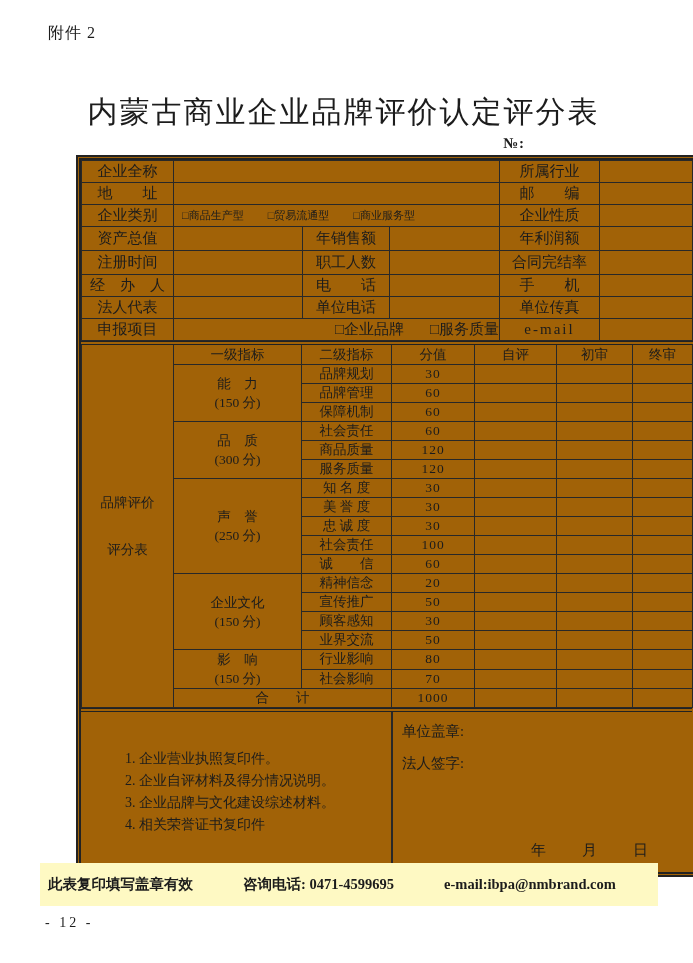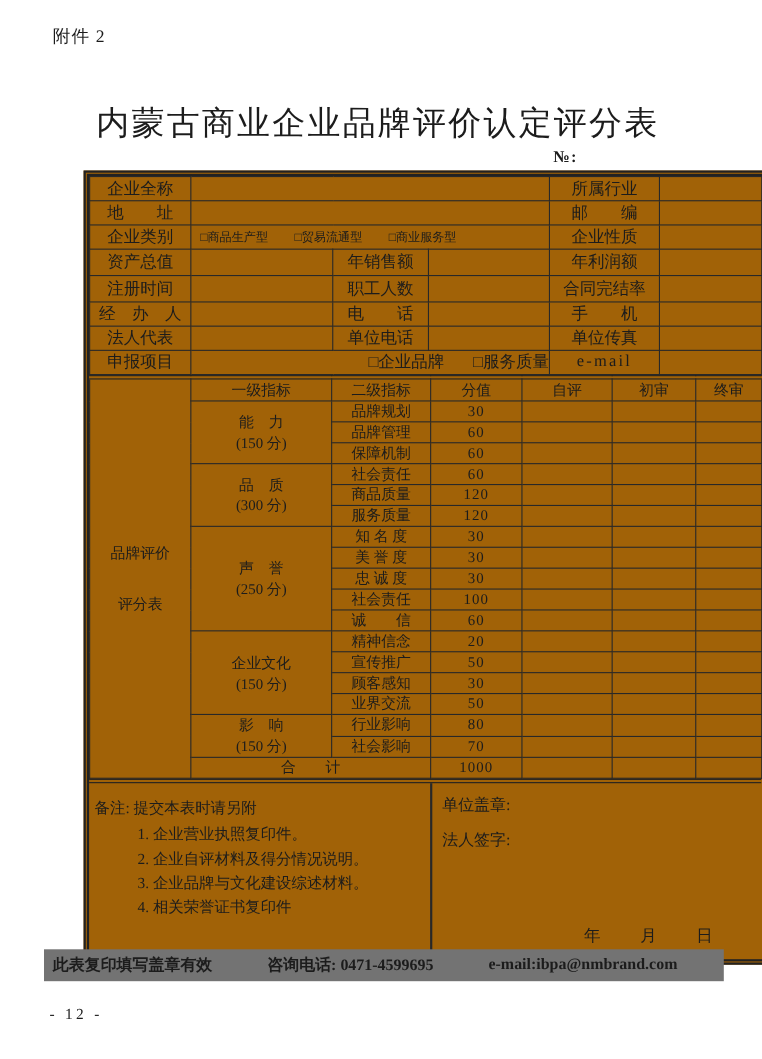--- a/index.html
+++ b/index.html
@@ -34,21 +34,21 @@
   .num{font-size:14px;letter-spacing:1px;}
   .total-row td{height:30px;font-size:14px;}
   
   #bottom{border-top:4px double #222;display:flex;width:611px;height:160px;}
   #remarks{width:310px;border-right:2px solid #282828;position:relative;font-size:14px;}
   #remarks .line{position:absolute;left:0;width:306px;white-space:nowrap;text-align:left;}
   #sealbox{width:299px;position:relative;font-size:14.5px;}
   #sealbox .lbl{position:absolute;left:9px;white-space:nowrap;}
   #dateline{position:absolute;right:44px;bottom:12px;display:flex;gap:36px;font-size:15px;}
   
-  #footerbar{left:40px;top:863px;width:618px;height:29px;background:#737373;
+  #footerbar{left:40px;top:863px;width:618px;height:43px;background:#fef9c3;
     display:flex;align-items:center;gap:50px;padding-left:8px;box-sizing:border-box;
     font-weight:bold;font-size:14.5px;white-space:nowrap;}
   #pagenum{left:45px;top:915px;font-size:14px;letter-spacing:3px;}
 </style>
 </head>
 <body>
 
 <div class="abs" id="attachment">附件 2</div>
 <div class="abs" id="title">内蒙古商业企业品牌评价认定评分表</div>
 <div class="abs" id="docno">№:</div>
@@ -302,21 +302,20 @@
           <td class="num">1000</td>
           <td></td>
           <td></td>
           <td></td>
         </tr>
       </tbody>
   </table>
 
   <div id="bottom">
     <div id="remarks">
-      <div class="line" style="top:14px;left:5px">备注: 提交本表时请另附</div>
       <div class="line" style="top:38px;left:44px">1. 企业营业执照复印件。</div>
       <div class="line" style="top:60px;left:44px">2. 企业自评材料及得分情况说明。</div>
       <div class="line" style="top:82px;left:44px">3. 企业品牌与文化建设综述材料。</div>
       <div class="line" style="top:104px;left:44px">4. 相关荣誉证书复印件</div>
     </div>
     <div id="sealbox">
       <div class="lbl" style="top:10px">单位盖章:</div>
       <div class="lbl" style="top:42px">法人签字:</div>
       <div id="dateline">
         <span>年</span>

